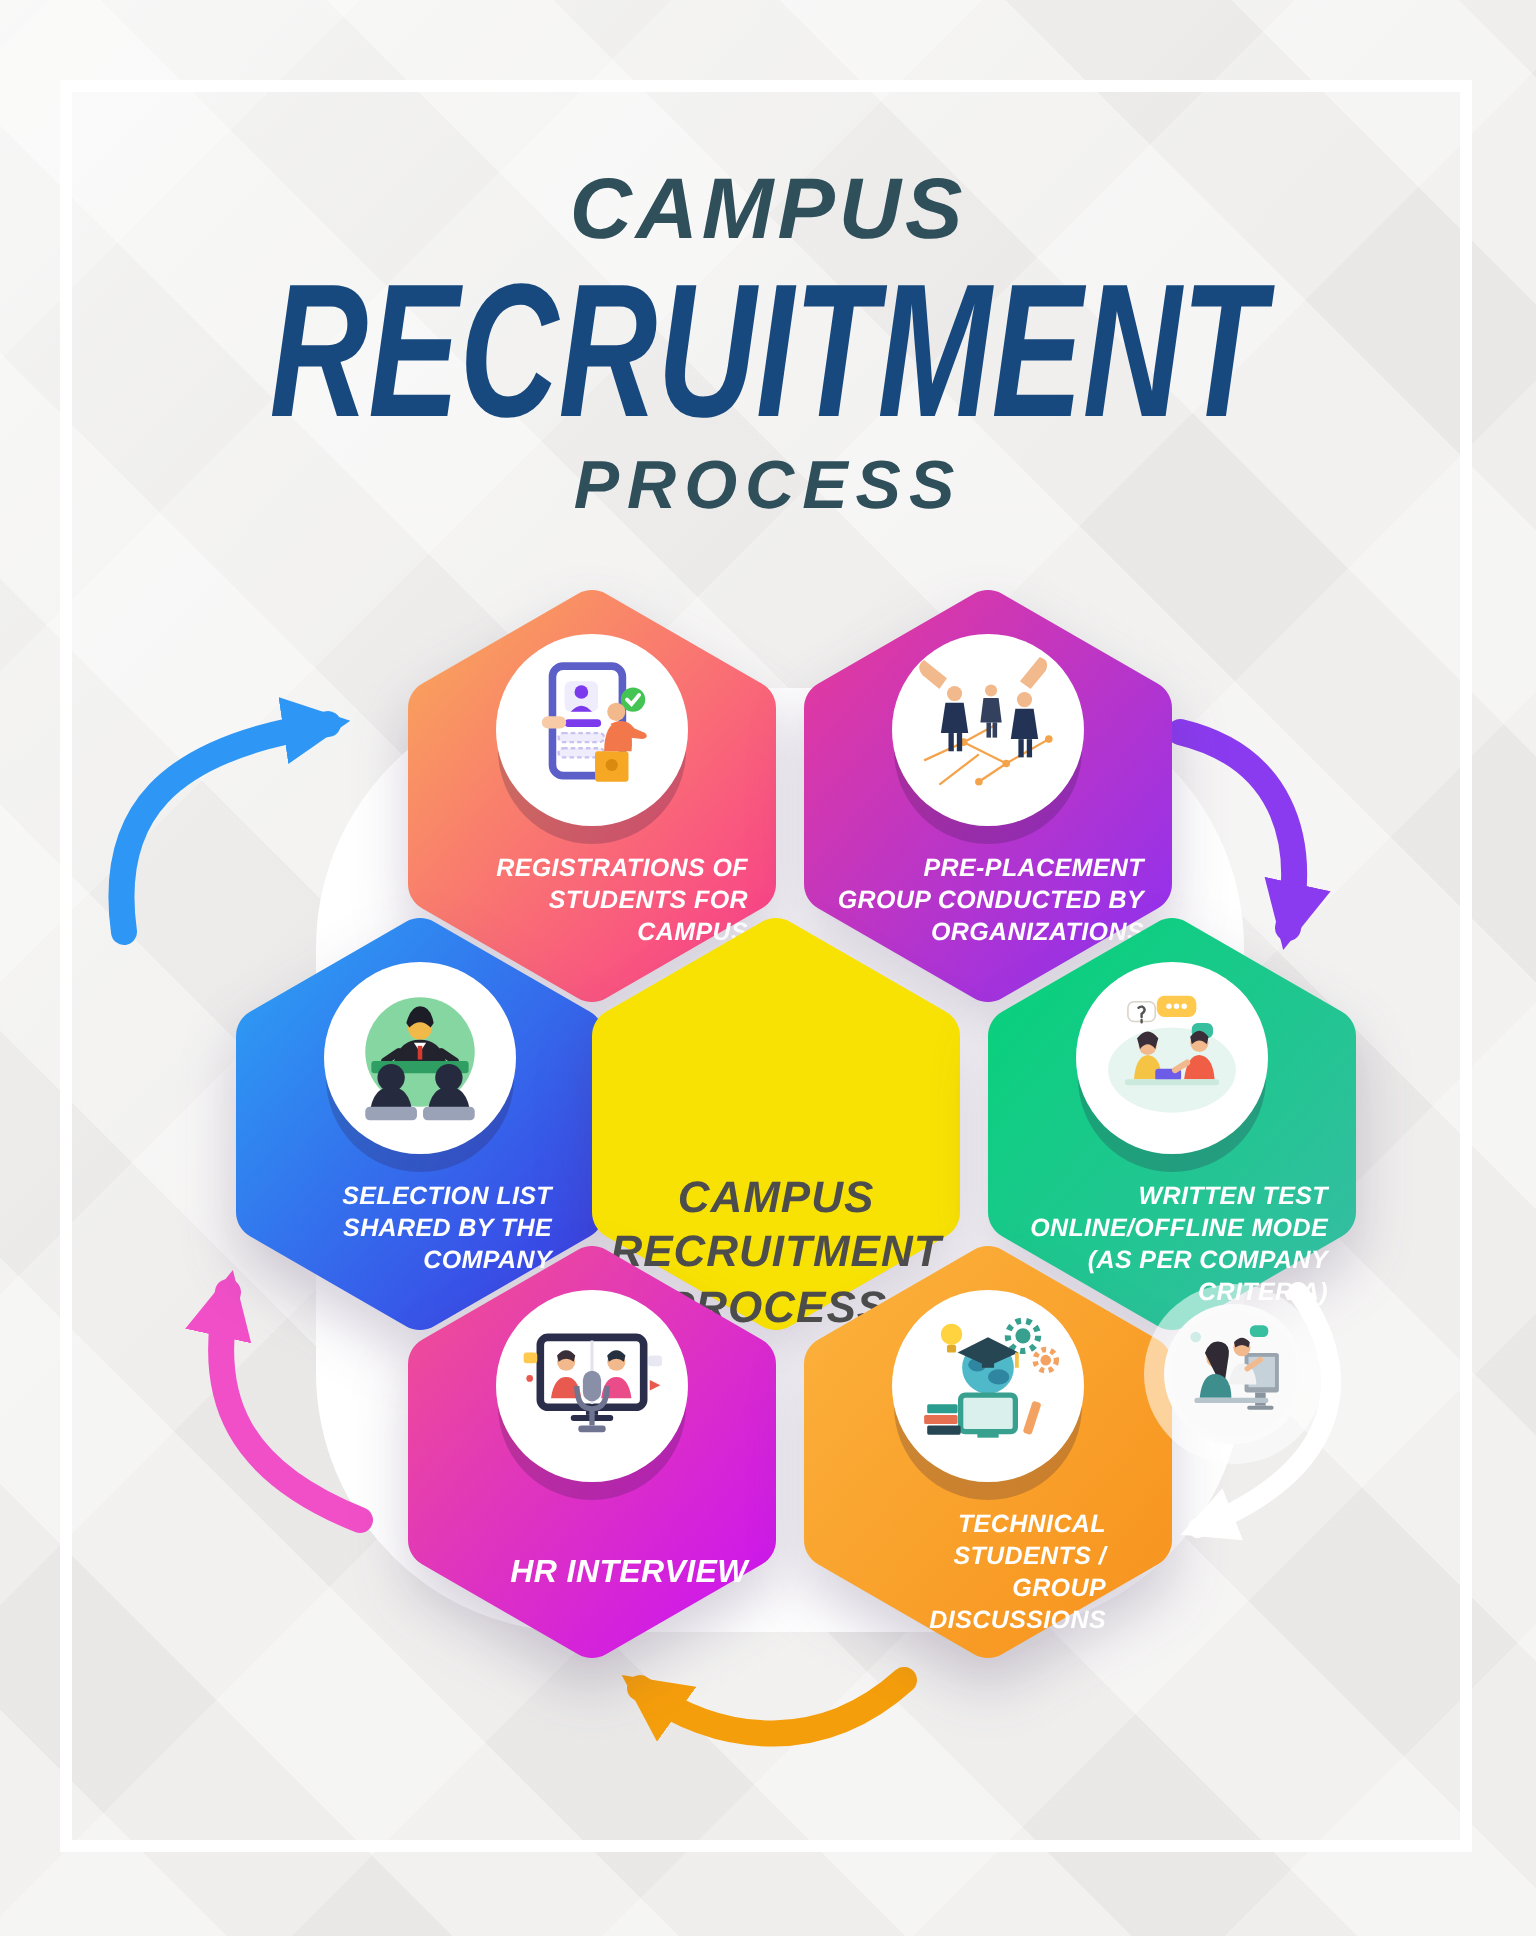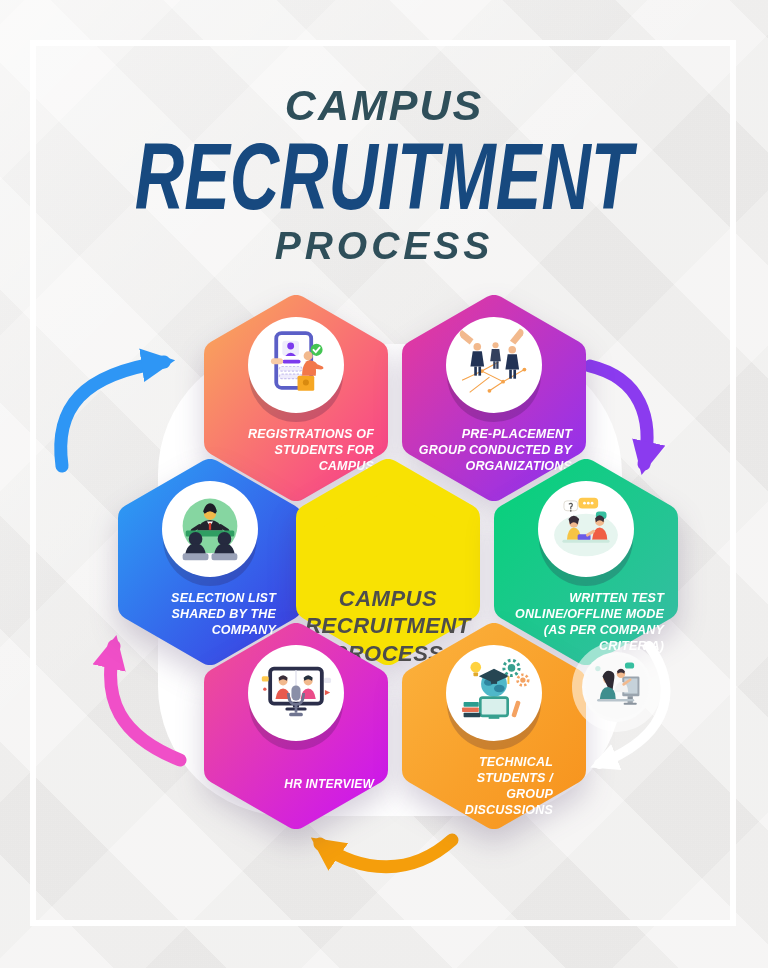--- a/index.html
+++ b/index.html
@@ -10,31 +10,31 @@
     background-image:
       linear-gradient(135deg, rgba(255,255,255,.55) 0%, rgba(255,255,255,0) 45%),
       repeating-linear-gradient(45deg, rgba(255,255,255,.30) 0 80px, rgba(0,0,0,.012) 80px 160px),
       repeating-linear-gradient(-45deg, rgba(255,255,255,.18) 0 110px, rgba(0,0,0,.010) 110px 220px);
     font-style: italic;
   }
   .frame{position:absolute;left:30px;top:40px;width:694px;height:874px;border:6px solid #ffffff;}
   .title{position:absolute;top:84px;left:0;right:0;text-align:center;line-height:1;}
   .title-campus{font-size:43px;font-weight:800;letter-spacing:2px;}
   .title-recruitment{display:inline-block;font-size:95px;font-weight:800;line-height:.92;margin-top:6px;transform:scaleX(.72);transform-origin:center;white-space:nowrap;}
-  .title-process{font-size:39px;font-weight:800;letter-spacing:4px;margin-top:6px;}
+  .title-process{font-size:34px;font-weight:800;letter-spacing:4px;margin-top:6px;}
   .blob{position:absolute;left:158px;top:344px;width:464px;height:472px;background:#ffffff;border-radius:130px;}
   .hex{position:absolute;width:200px;height:210px;}
   .hex-bg{position:absolute;left:0;top:0;width:100%;height:100%;filter:drop-shadow(0 14px 14px rgba(70,45,95,.22));}
   .hex-content{position:absolute;left:0;top:0;right:0;bottom:0;display:flex;flex-direction:column;align-items:center;padding-top:24px;box-sizing:border-box;}
   .icon-circle{width:96px;height:96px;border-radius:50%;background:#ffffff;display:flex;align-items:center;justify-content:center;box-shadow:0 10px 0 -1px rgba(40,20,60,.22);overflow:hidden;flex:0 0 auto;}
   .icon-circle svg{width:76px;height:76px;}
   .hex-label{margin-top:13px;width:156px;text-align:right;color:#ffffff;font-weight:700;font-size:12.5px;line-height:1.28;letter-spacing:.2px;}
   .hex--tech .hex-label{width:118px;}
   .hex--sel .hex-label{width:132px;}
-  .hex--hr .hex-label{font-size:12px;margin-top:36px;}
+  .hex--hr .hex-label{font-size:16px;margin-top:36px;}
   .hex--center .hex-content{justify-content:flex-end;padding-top:0;}
   .center-label{width:178px;text-align:center;font-weight:800;font-size:22px;line-height:1.25;letter-spacing:.5px;}
   .arrow{position:absolute;overflow:visible;}
   .mini-illustration{position:absolute;left:582px;top:652px;width:70px;height:70px;border-radius:50%;background:#fbfbfb;box-shadow:0 0 0 10px rgba(255,255,255,.55);display:flex;align-items:center;justify-content:center;}
   .mini-illustration svg{width:66px;height:66px;}
 </style>
 </head>
 <body>
 
 <div class="canvas">

